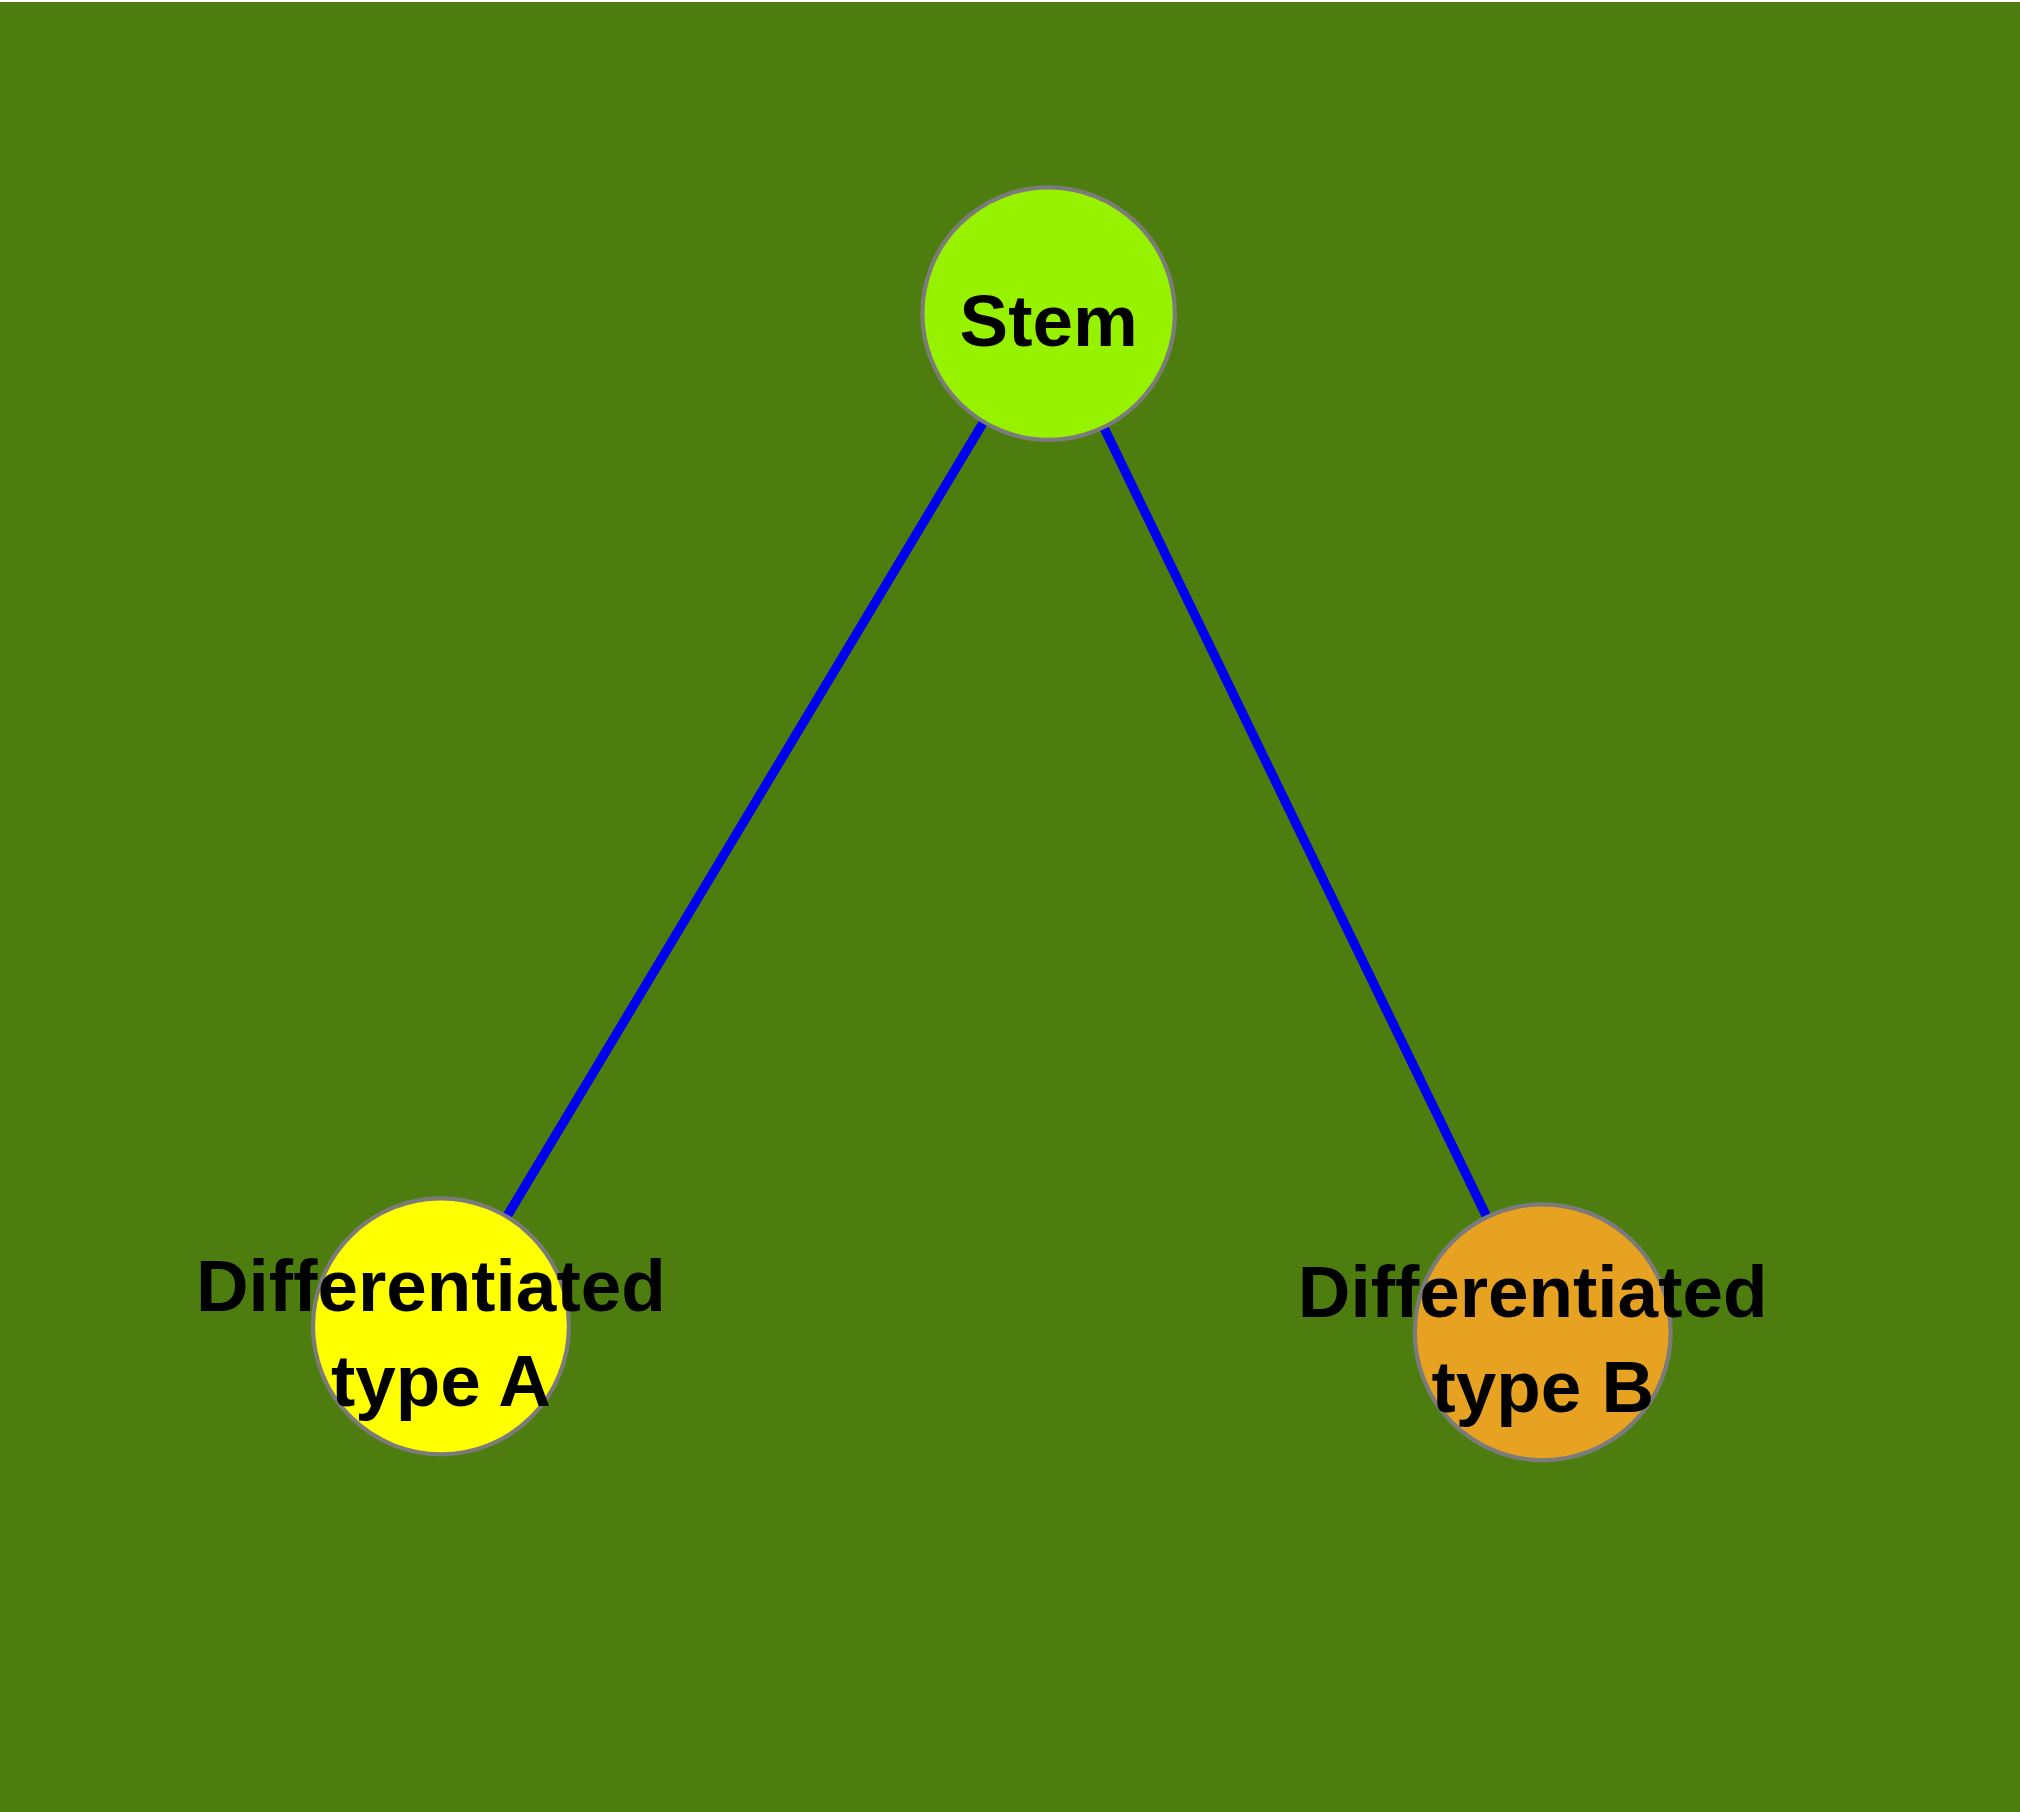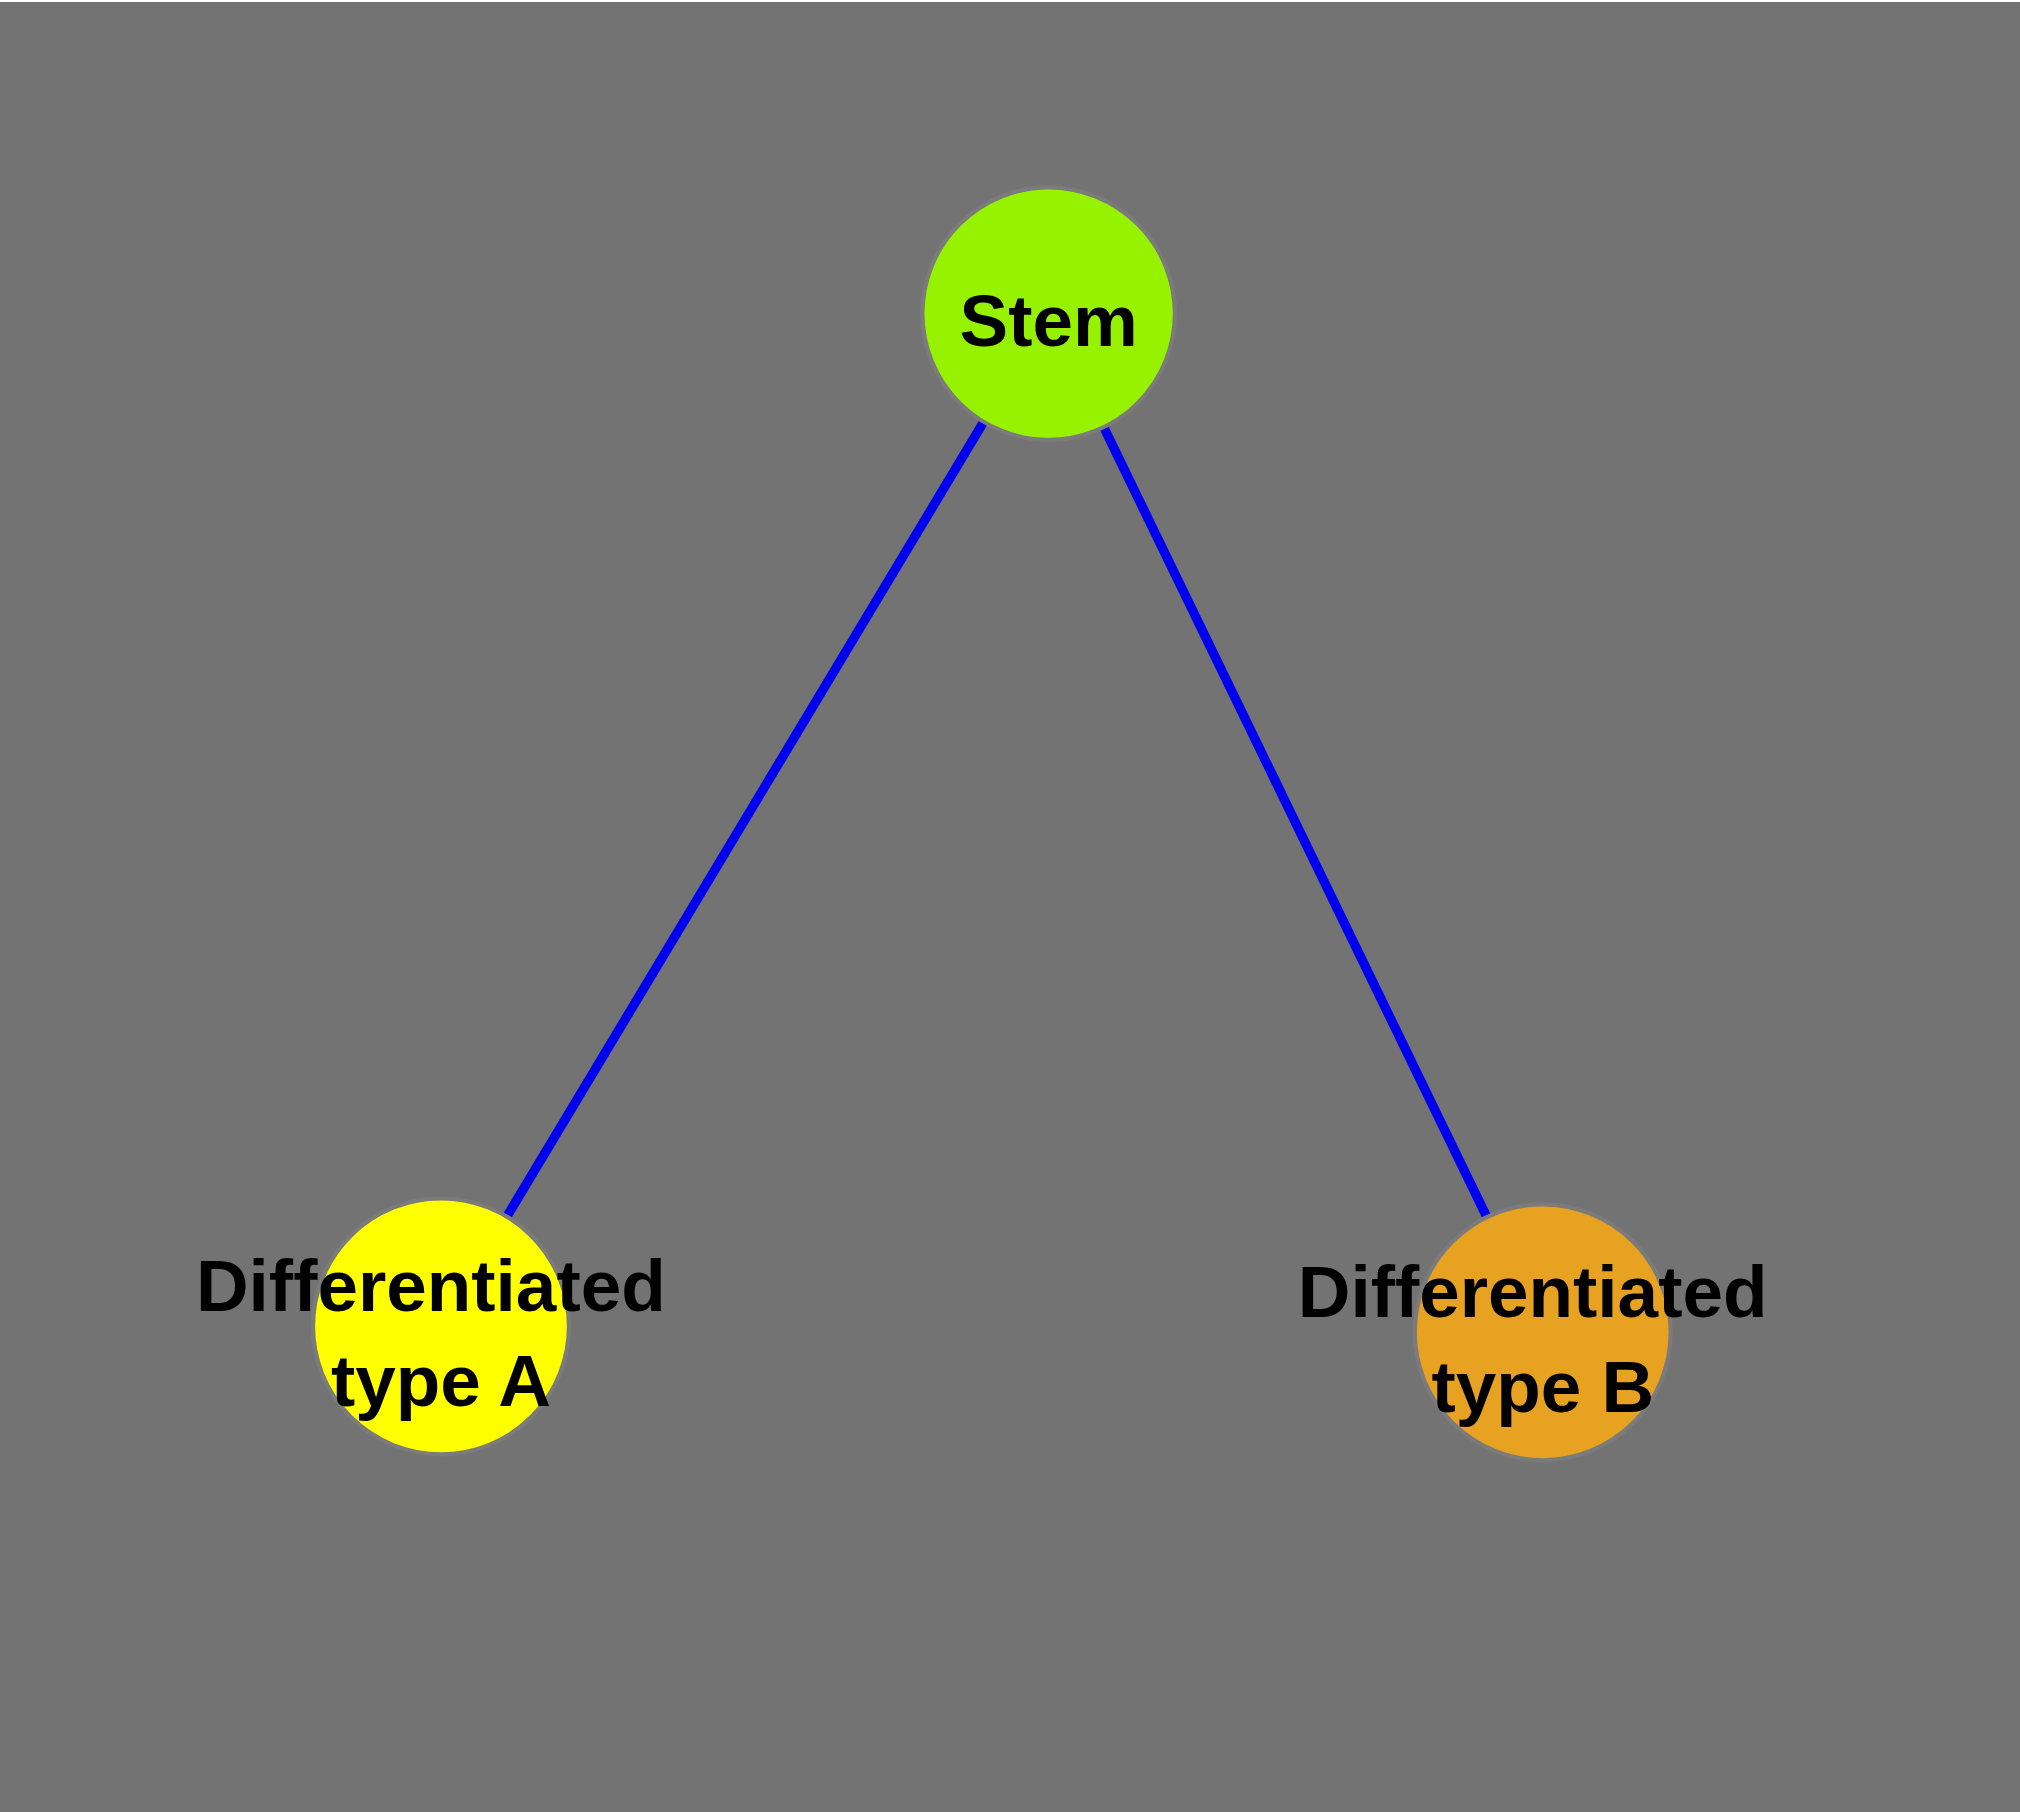--- a/index.html
+++ b/index.html
@@ -4,21 +4,21 @@
 <style>
   html, body {
     margin: 0;
     padding: 0;
     background: #c9c9f7;
   }
   .canvas-wrap {
     position: relative;
     width: 2021px;
     height: 1812px;
-    background: #737373;
+    background: #4d7c0f;
     overflow: hidden;
     font-family: "Liberation Sans", sans-serif;
     text-align: right;
   }
   .top-edge {
     position: absolute;
     top: 0; left: 0;
     width: 100%;
     height: 1.7px;
     background: #ffffff;

